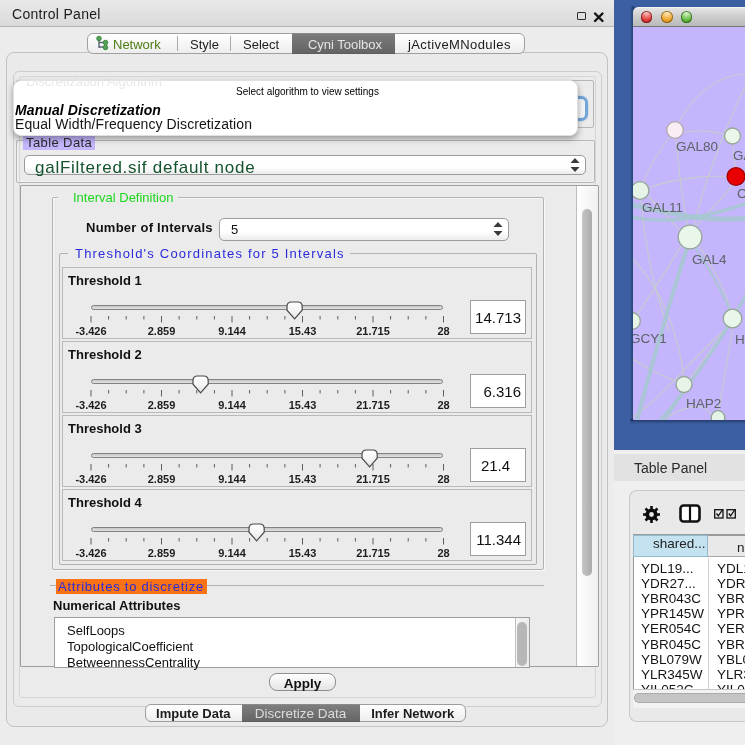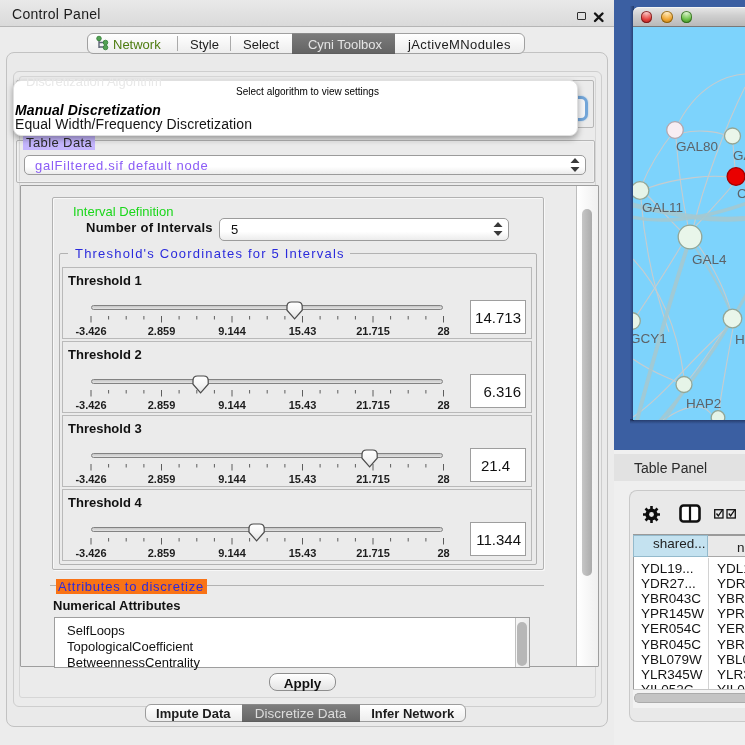--- a/index.html
+++ b/index.html
@@ -42,34 +42,34 @@
 <div class="abs" style="left:295px;top:37px;width:100px;text-align:center;font-size:13px;color:#e4e4e4;">Cyni Toolbox</div>
 <div class="abs" style="left:408px;top:37px;font-size:13px;letter-spacing:0.4px;color:#1c1c1c;">jActiveMNodules</div>
 
 <div class="abs" style="left:16px;top:80px;width:578px;height:48px;border:1px solid #b6b6b6;border-radius:2px;"></div>
 <div class="abs" style="left:566px;top:96px;width:22px;height:25px;border:3px solid #72a5d8;border-radius:7px;background:#f4f5f7;box-shadow:0 0 2px #9cc2e4;"></div>
 
 <div class="abs" style="left:16px;top:140px;width:579px;height:43px;border:1px solid #b6b6b6;border-radius:2px;box-shadow:inset 0 0 0 0.5px #f6f6f6;"></div>
 <div class="abs" style="left:23px;top:135px;background:#c4b5fd;padding:0 3px;font-size:13px;letter-spacing:0.4px;color:#2a2a2a;">Table Data</div>
 
 <div class="abs" style="left:24px;top:155px;width:562px;height:20px;background:linear-gradient(#ffffff 60%,#ececec);border:1px solid #9b9b9b;border-radius:5px;"></div>
-<div class="abs" style="left:35px;top:158px;font-size:13px;letter-spacing:0.75px;color:#8b5cf6;">galFiltered.sif default node</div>
+<div class="abs" style="left:35px;top:158px;font-size:17px;letter-spacing:0.75px;color:#14532d;">galFiltered.sif default node</div>
 <svg class="abs" style="left:569px;top:157px;" width="12" height="16">
  <path d="M6 1 L10.5 6 H1.5 Z" fill="#3a3a3a"></path>
  <path d="M6 15 L10.5 10 H1.5 Z" fill="#3a3a3a"></path>
 </svg>
 
 <div class="abs" style="left:20px;top:185px;width:579px;height:482px;background:#ebebeb;border:1px solid #9e9e9e;border-radius:1px;"></div>
 
 <div class="abs" style="left:576px;top:186px;width:1px;height:480px;background:#bdbdbd;"></div>
 <div class="abs" style="left:577px;top:186px;width:21px;height:480px;background:linear-gradient(90deg,#ffffff,#f0f0f0);"></div>
 <div class="abs" style="left:582px;top:209px;width:10px;height:367px;background:linear-gradient(90deg,#c6c6c6,#ababab);border-radius:5px;"></div>
 
 <div class="abs" style="left:52px;top:197px;width:492px;height:373px;border:1px solid #b2b2b2;border-radius:2px;box-shadow:1px 1px 0 #f8f8f8, inset 1px 1px 0 #f8f8f8;"></div>
-<div class="abs" style="left:58px;top:204px;background:#ebebeb;padding:0 5px 0 15px;font-size:13px;color:#1bd71b;">Interval Definition</div>
+<div class="abs" style="left:58px;top:190px;background:#ebebeb;padding:0 5px 0 15px;font-size:13px;color:#1bd71b;">Interval Definition</div>
 
 <div class="abs" style="left:86px;top:220px;font-size:13px;font-weight:bold;letter-spacing:0.25px;color:#111;">Number of Intervals</div>
 <div class="abs" style="left:219px;top:218px;width:290px;height:23px;background:linear-gradient(#ffffff 60%,#ececec);border:1px solid #9b9b9b;border-radius:5px;"></div>
 <div class="abs" style="left:231px;top:222px;font-size:13px;color:#111;">5</div>
 <svg class="abs" style="left:492px;top:221px;" width="12" height="16">
  <path d="M6 1 L10.5 6 H1.5 Z" fill="#3a3a3a"></path>
  <path d="M6 15 L10.5 10 H1.5 Z" fill="#3a3a3a"></path>
 </svg>
 
 <div class="abs" style="left:59px;top:253px;width:478px;height:312px;border:1px solid #b2b2b2;border-radius:2px;"></div>
@@ -290,21 +290,21 @@
 <div class="abs" style="left:614px;top:0;width:131px;height:450px;background:#3b5fa2;"></div>
 
 <div class="abs" style="left:629.5px;top:6px;width:4px;height:415px;background:linear-gradient(90deg,rgba(15,25,55,0) ,rgba(15,25,55,0.55));"></div>
     <div class="abs" style="left:629.5px;top:419px;width:115.5px;height:5px;background:linear-gradient(rgba(15,25,55,0.6),rgba(15,25,55,0));"></div>
 
 <div class="abs" style="left:633px;top:7px;width:112px;height:20px;background:linear-gradient(#e8e8e8 0%,#cfcfcf 45%,#b9b9b9 100%);border-bottom:1px solid #787878;border-top-left-radius:6px;box-shadow:inset 0 1px 0 #f5f5f5;"></div>
 <div class="abs" style="left:640.7px;top:11.2px;width:11.5px;height:11.5px;border-radius:50%;background:radial-gradient(circle at 50% 25%,#f7b0ac 0%,#e33f3b 55%,#9e1c1c 100%);box-shadow:inset 0 0 0 1px rgba(110,20,20,0.8), inset 0 2px 2px rgba(255,255,255,0.55);"></div>
 <div class="abs" style="left:661px;top:11.2px;width:11.5px;height:11.5px;border-radius:50%;background:radial-gradient(circle at 50% 25%,#ffe3a6 0%,#efa42f 55%,#a8730f 100%);box-shadow:inset 0 0 0 1px rgba(130,90,10,0.8), inset 0 2px 2px rgba(255,255,255,0.55);"></div>
 <div class="abs" style="left:680.8px;top:11.2px;width:11.5px;height:11.5px;border-radius:50%;background:radial-gradient(circle at 50% 25%,#cdeeb8 0%,#68bf45 55%,#34791c 100%);box-shadow:inset 0 0 0 1px rgba(45,100,25,0.8), inset 0 2px 2px rgba(255,255,255,0.55);"></div>
 
-<div class="abs" style="left:633px;top:27px;width:112px;height:393px;background:#7dd3fc;overflow:hidden;">
+<div class="abs" style="left:633px;top:27px;width:112px;height:393px;background:#c4b5fd;overflow:hidden;">
 <svg width="112" height="393" style="position:absolute;left:0;top:0;">
  <g fill="none" stroke="#c7ccce" stroke-width="1.1">
   <path d="M42 103 C 62 60, 95 42, 130 48"></path>
   <path d="M42 103 C 22 128, 12 150, 8 160"></path>
   <path d="M49 106 C 67 102, 84 105, 92 108"></path>
   <path d="M43 111 C 46 150, 51 180, 55 199"></path>
   <path d="M100 117 L 102 141"></path>
   <path d="M62 200 C 80 180, 95 165, 101 156"></path>
   <path d="M48 204 C 34 190, 22 176, 15 169"></path>
   <path d="M15 161 C 45 150, 80 148, 95 150"></path>

